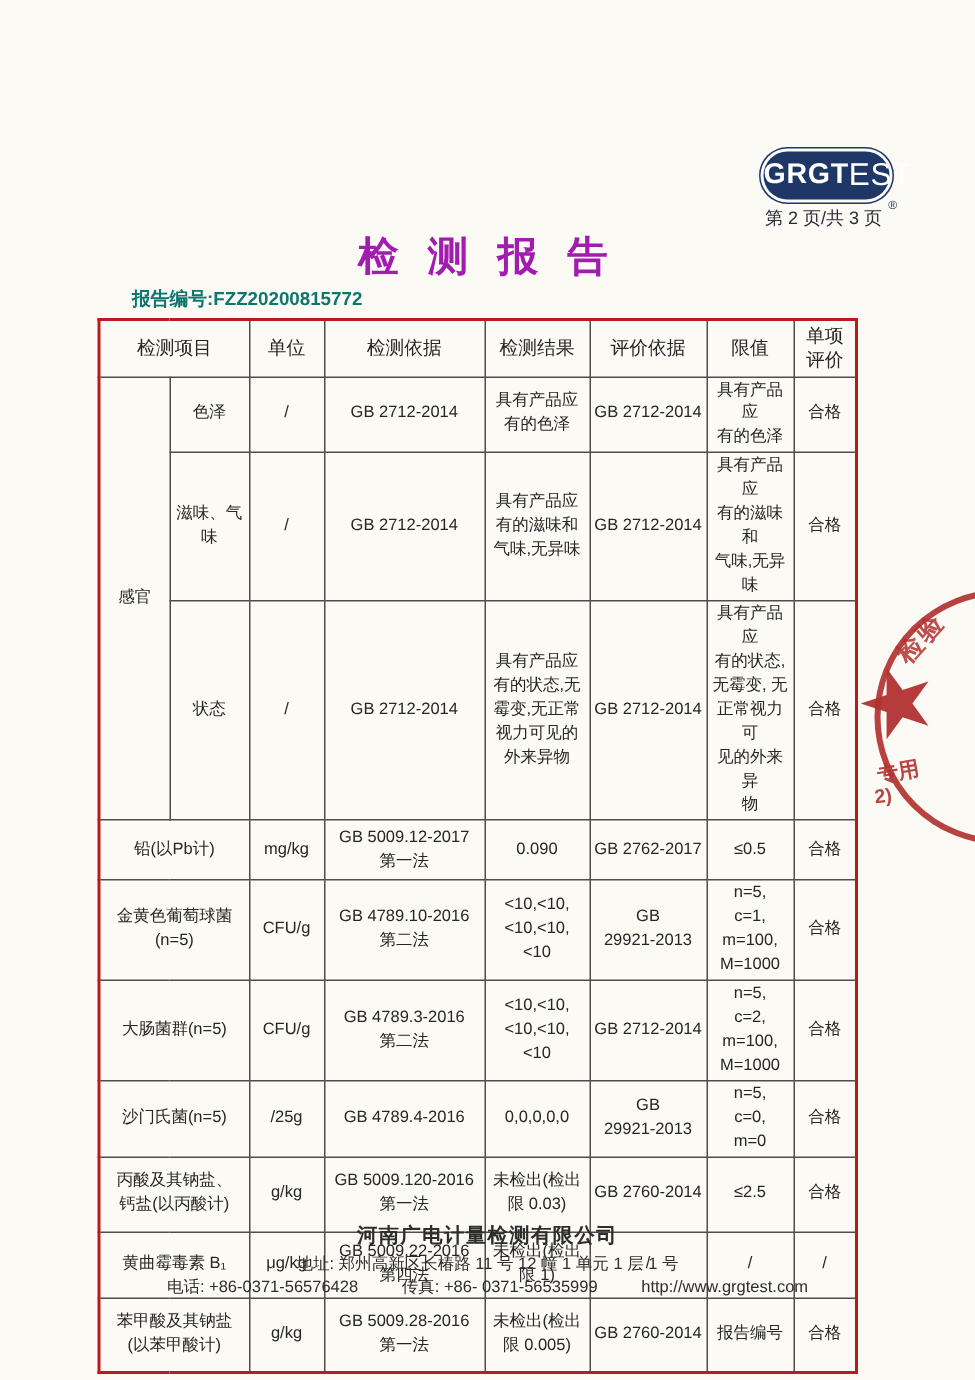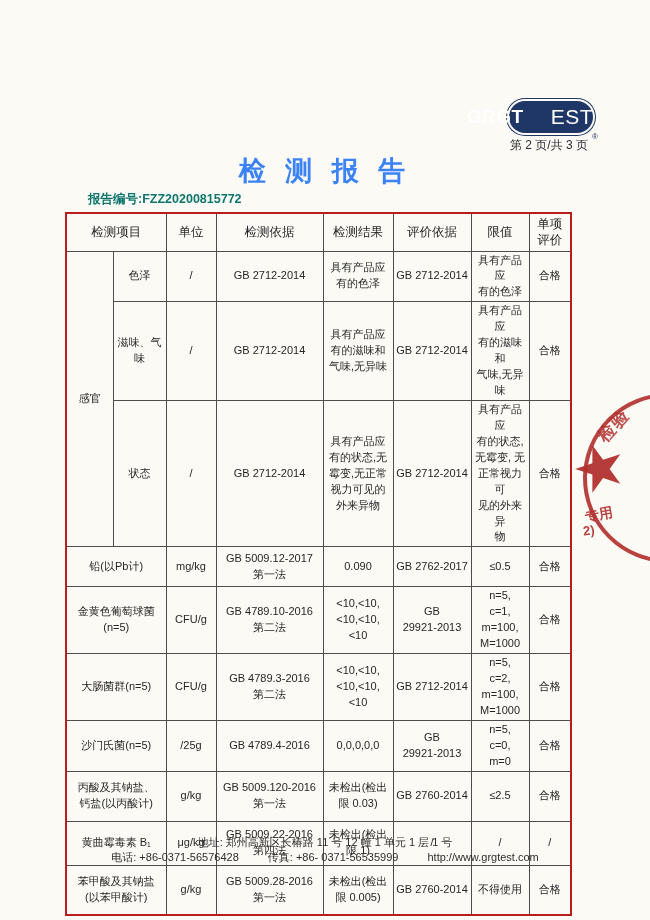--- a/index.html
+++ b/index.html
@@ -6,29 +6,29 @@
   html,body { width:650px; height:920px; }
   body {
     font-family:"Liberation Sans","DejaVu Sans",sans-serif;
     background:#fbfaf5; color:#2e2e2e; position:relative; overflow:hidden;
   }
   .page { position:absolute; inset:0; }
 
   
   .doc-code { position:absolute; top:84px; right:38px; font-size:13px; color:#33333c; letter-spacing:.2px; }
   .logo { position:absolute; top:101px; right:57px; width:84px; height:32px;
-          background:#1e3766; border-radius:16px; display:flex; align-items:center; justify-content:flex-end;
-          color:#fff; box-shadow:0 0 0 2px #fbfaf5, 0 0 0 3px #1e3766;gap:27px; }
+          background:#1e3766; border-radius:16px; display:flex; align-items:center; justify-content:space-between;
+          color:#fff; box-shadow:0 0 0 2px #fbfaf5, 0 0 0 3px #1e3766; }
   .logo .b { font-weight:bold; font-size:19px; letter-spacing:.5px; }
   .logo .l { font-weight:normal; font-size:21px; letter-spacing:.5px; }
   .logo-reg { position:absolute; top:132px; right:52px; font-size:8px; color:#1e3766; }
   .page-info { position:absolute; top:137px; right:62px; font-size:12px; color:#2b2b33; }
 
   .title { position:absolute; top:153px; left:0; width:100%; text-align:center;
-           font-size:27px; font-weight:bold; letter-spacing:6px; color:#3b82f6; }
+           font-size:27px; font-weight:bold; letter-spacing:6px; color:#a21caf; }
   .report-no { position:absolute; top:191px; left:88px; font-size:12.5px; font-weight:600; color:#0f766e; }
 
   
   table.tbl { position:absolute; top:212px; left:65px; width:505px;
               border-collapse:collapse; table-layout:fixed; }
   .tbl th, .tbl td {
     border:1px solid #4d4d4d; text-align:center; vertical-align:middle;
     font-size:11px; line-height:1.45; padding:1px 2px; white-space:pre-line;
     font-weight:normal; color:#262626;
   }
@@ -219,34 +219,35 @@
     </tr>
     <tr style="height:50px">
       <td colspan="2">苯甲酸及其钠盐
 (以苯甲酸计)</td>
       <td>g/kg</td>
       <td>GB 5009.28-2016
 第一法</td>
       <td>未检出(检出
 限 0.005)</td>
       <td>GB 2760-2014</td>
-      <td>不得使用</td>
+      <td>报告编号</td>
       <td>合格</td>
     </tr>
   </tbody>
     </table>
 
   <div class="stamp">
     <div class="stamp-circle"></div>
     <div class="stamp-star">★</div>
     <span class="stamp-t1">检验</span>
     <span class="stamp-b1">专用</span>
     <span class="stamp-b2">2)</span>
   </div>
 
+  <div class="footer f-company">河南广电计量检测有限公司</div>
   <div class="footer f-address">地址: 郑州高新区长椿路 11 号 12 幢 1 单元 1 层 1 号</div>
   <div class="footer f-contact">
     <span>电话: +86-0371-56576428</span>
     <span>传真: +86- 0371-56535999</span>
     <span>http://www.grgtest.com</span>
   </div>
 
 </div>
 
 </body></html>

